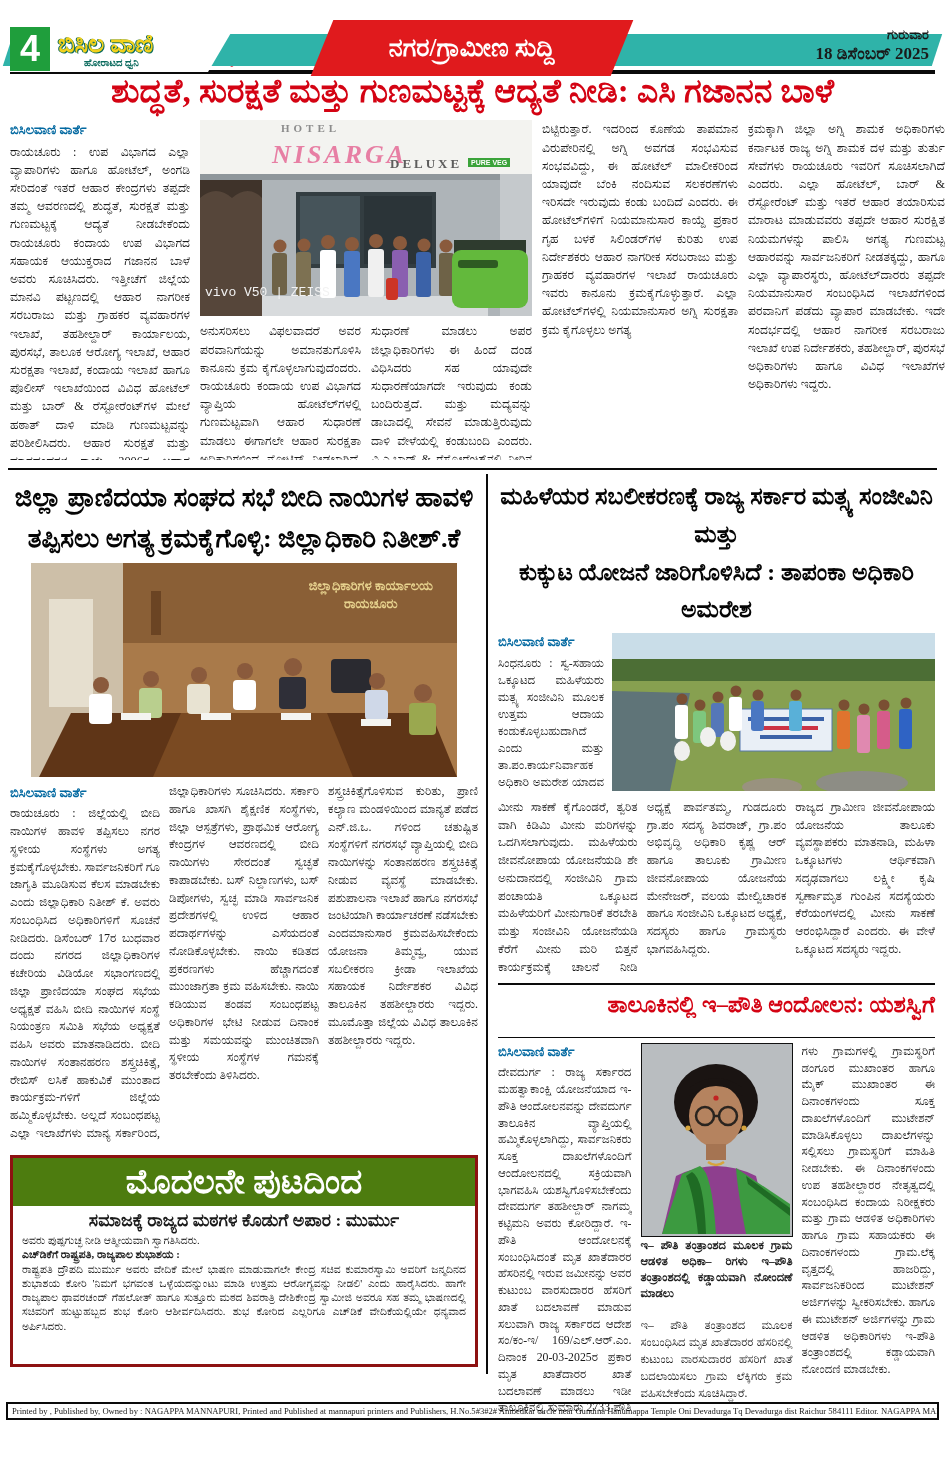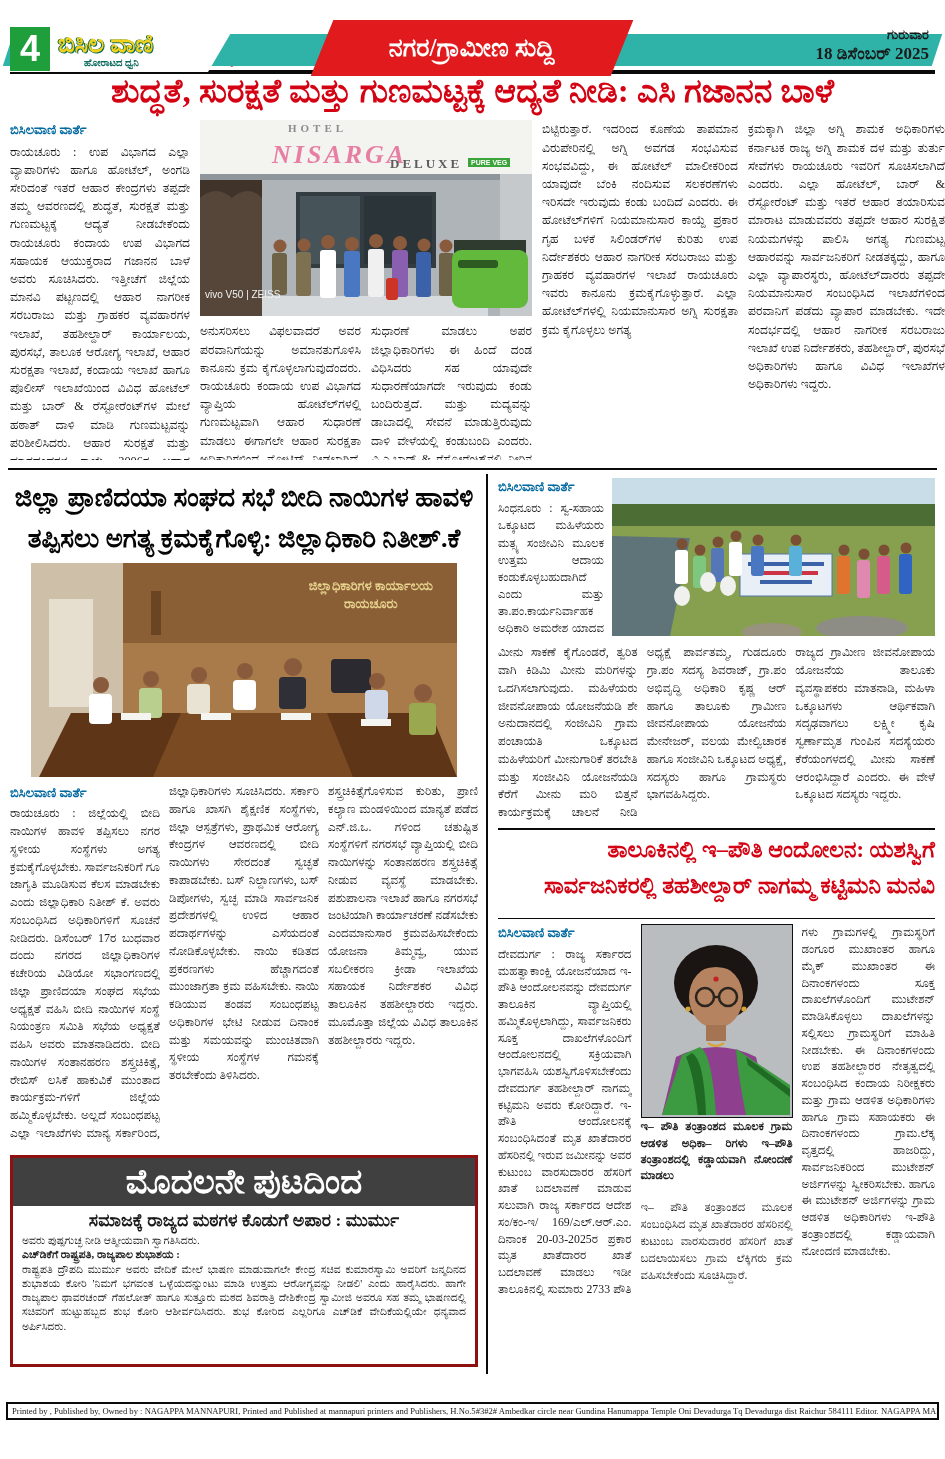--- a/index.html
+++ b/index.html
@@ -32,43 +32,43 @@
   .c1{width:180px;flex:none;}
   .mid{width:332px;flex:none;}
   .c4{width:196px;flex:none;}
   .c5{width:197px;flex:none;}
   .dateline{color:#0369a1;font-weight:bold;font-size:13px;margin-bottom:3px;}
   .under-photo{display:flex;gap:10px;margin-top:6px;height:138px;overflow:hidden;}
   .under-photo .ncol{width:161px;}
   
   .photo{position:relative;overflow:hidden;background:#9aa2a6;}
   .photo-hotel{width:332px;height:196px;}
-  .sign-hotel{position:absolute;left:88px;top:2px;color:#8c8c8c;font-size:11px;letter-spacing:4px;font-weight:bold;}
+  .sign-hotel{position:absolute;left:81px;top:2px;color:#8c8c8c;font-size:11px;letter-spacing:4px;font-weight:bold;}
   .sign-name{position:absolute;left:72px;top:20px;color:#e77fa4;font-size:26px;font-weight:bold;font-style:italic;letter-spacing:3px;}
   .sign-sub{position:absolute;left:190px;top:36px;color:#5c5c5c;font-size:13px;font-weight:bold;letter-spacing:3px;}
   .sign-tag{position:absolute;left:268px;top:38px;background:#3aa33a;color:#fff;font-size:7px;font-weight:bold;
             padding:1px 3px;font-family:"Liberation Sans",sans-serif;}
-  .watermark{position:absolute;left:5px;bottom:16px;color:#f2f2f2;font-size:10px;font-family:Liberation Sans, sans-serif;}
+  .watermark{position:absolute;left:5px;bottom:16px;color:#f2f2f2;font-size:13px;font-family:Liberation Mono, monospace;}
   .photo-meet{width:426px;height:214px;margin:4px auto 0;background:#a21caf;}
   .wall-text{position:absolute;right:24px;top:14px;text-align:center;color:#e7d28e;font-weight:bold;
              font-size:13px;line-height:1.4;}
   .photo-pond{width:323px;height:158px;background:#c9dde8;}
   .portrait{width:150px;height:192px;background:#b9bdc0;border:1px solid #111;}
   
   .rule-h{height:2px;background:#0a0a0a;margin:8px 8px 0;}
   .row2{display:flex;margin-top:4px;height:900px;}
   .art-left{width:486px;flex:none;padding:0 8px 0 10px;box-sizing:border-box;}
   .art-right{width:459px;flex:none;border-left:2px solid #0a0a0a;padding:0 10px 0 10px;box-sizing:border-box;}
   .h2black{text-align:center;font-weight:bold;font-size:26px;line-height:1.55;color:#050505;margin-top:4px;}
   .h2black-r{text-align:center;font-weight:bold;font-size:23.5px;line-height:1.6;color:#050505;margin-top:4px;}
   .cols3{display:flex;gap:9px;margin-top:6px;height:364px;overflow:hidden;}
   .cols3 .ncol{flex:1;font-size:12px;}
   
   .fpbox{margin-top:8px;border:3px solid var(--dark-red-border);height:206px;overflow:hidden;}
-  .fp-banner{background:#404040;height:48px;display:flex;align-items:center;justify-content:center;font-family:Liberation Serif, serif;}
+  .fp-banner{background:#4d7c0f;height:48px;display:flex;align-items:center;justify-content:center;font-family:Liberation Serif, serif;}
   .fp-banner span{color:#fff;font-weight:bold;font-size:34px;}
   .fp-subhead{text-align:center;font-weight:bold;font-size:17.5px;margin:4px 0 2px;}
   .fp-body{font-size:10.8px;line-height:1.32;text-align:justify;padding:0 9px 6px;}
   .fp-b{font-weight:bold;}
   
   .fish-top{display:flex;gap:8px;margin-top:4px;height:160px;overflow:hidden;}
   .intro-col{width:106px;flex:none;font-size:11.8px;line-height:1.45;text-align:justify;overflow:hidden;}
   .fish-cols{display:flex;gap:9px;margin-top:6px;height:178px;overflow:hidden;}
   .fish-cols .ncol{flex:1;font-size:12px;}
   
@@ -236,20 +236,24 @@
         <div class="fp-subhead">ಸಮಾಜಕ್ಕೆ ರಾಜ್ಯದ ಮಠಗಳ ಕೊಡುಗೆ ಅಪಾರ : ಮುರ್ಮು</div>
         <div class="fp-body">
           <div>ಅವರು ಪುಷ್ಪಗುಚ್ಛ ನೀಡಿ ಆತ್ಮೀಯವಾಗಿ ಸ್ವಾಗತಿಸಿದರು.</div>
           <div class="fp-b">ಎಚ್‌ಡಿಕೆಗೆ ರಾಷ್ಟ್ರಪತಿ, ರಾಜ್ಯಪಾಲ ಶುಭಾಶಯ :</div>
           <div>ರಾಷ್ಟ್ರಪತಿ ದ್ರೌಪದಿ ಮುರ್ಮು ಅವರು ವೇದಿಕೆ ಮೇಲೆ ಭಾಷಣ ಮಾಡುವಾಗಲೇ ಕೇಂದ್ರ ಸಚಿವ ಕುಮಾರಸ್ವಾಮಿ ಅವರಿಗೆ ಜನ್ಮದಿನದ ಶುಭಾಶಯ ಕೋರಿ 'ನಿಮಗೆ ಭಗವಂತ ಒಳ್ಳೆಯದನ್ನುಂಟು ಮಾಡಿ ಉತ್ತಮ ಆರೋಗ್ಯವನ್ನು ನೀಡಲಿ' ಎಂದು ಹಾರೈಸಿದರು. ಹಾಗೇ ರಾಜ್ಯಪಾಲ ಥಾವರಚಂದ್ ಗೆಹಲೋತ್ ಹಾಗೂ ಸುತ್ತೂರು ಮಠದ ಶಿವರಾತ್ರಿ ದೇಶಿಕೇಂದ್ರ ಸ್ವಾಮೀಜಿ ಅವರೂ ಸಹ ತಮ್ಮ ಭಾಷಣದಲ್ಲಿ ಸಚಿವರಿಗೆ ಹುಟ್ಟುಹಬ್ಬದ ಶುಭ ಕೋರಿ ಆಶೀರ್ವದಿಸಿದರು. ಶುಭ ಕೋರಿದ ಎಲ್ಲರಿಗೂ ಎಚ್‌ಡಿಕೆ ವೇದಿಕೆಯಲ್ಲಿಯೇ ಧನ್ಯವಾದ ಅರ್ಪಿಸಿದರು.</div>
         </div>
       </div>
     </div>
 
     <div class="art-right">
+      <div class="h2black-r">
+        <div>ಮಹಿಳೆಯರ ಸಬಲೀಕರಣಕ್ಕೆ ರಾಜ್ಯ ಸರ್ಕಾರ ಮತ್ಸ್ಯ ಸಂಜೀವಿನಿ ಮತ್ತು</div>
+        <div>ಕುಕ್ಕುಟ ಯೋಜನೆ ಜಾರಿಗೊಳಿಸಿದೆ : ತಾಪಂಕಾ ಅಧಿಕಾರಿ ಅಮರೇಶ</div>
+      </div>
 
       <div class="fish-top">
         <div class="intro-col">
           <div class="dateline">ಬಿಸಿಲವಾಣಿ ವಾರ್ತೆ</div>
           <span>ಸಿಂಧನೂರು : ಸ್ವ-ಸಹಾಯ ಒಕ್ಕೂಟದ ಮಹಿಳೆಯರು ಮತ್ಸ್ಯ ಸಂಜೀವಿನಿ ಮೂಲಕ ಉತ್ತಮ ಆದಾಯ ಕಂಡುಕೊಳ್ಳಬಹುದಾಗಿದೆ ಎಂದು ಮತ್ತು ತಾ.ಪಂ.ಕಾರ್ಯನಿರ್ವಾಹಕ ಅಧಿಕಾರಿ ಅಮರೇಶ ಯಾದವ ರವರು ಸೂಕ್ತ ನೀಡಿದರು. ತಾಲೂಕಿನ ಗುಡದೂರು ಗ್ರಾಮ ಪಂಚಾಯತಿಯ ಹಸಮಕಲ್</span>
         </div>
         <div class="photo photo-pond">
           <svg width="323" height="158" viewBox="0 0 323 158">
             <rect x="0" y="0" width="323" height="158" fill="#c9dde8"></rect>
             <rect x="0" y="26" width="323" height="26" fill="#4c6e35"></rect>
@@ -292,21 +296,20 @@
 
       <div class="fish-cols">
         <div class="ncol">ಮೀನು ಸಾಕಣೆ ಕೈಗೊಂಡರೆ, ತ್ವರಿತ ವಾಗಿ ಕಿಡಿಮಿ ಮೀನು ಮರಿಗಳನ್ನು ಒದಗಿಸಲಾಗುವುದು. ಮಹಿಳೆಯರು ಜೀವನೋಪಾಯ ಯೋಜನೆಯಡಿ ಶೇ ಅನುದಾನದಲ್ಲಿ ಸಂಜೀವಿನಿ ಗ್ರಾಮ ಪಂಚಾಯತಿ ಒಕ್ಕೂಟದ ಮಹಿಳೆಯರಿಗೆ ಮೀನುಗಾರಿಕೆ ತರಬೇತಿ ಮತ್ತು ಸಂಜೀವಿನಿ ಯೋಜನೆಯಡಿ ಕೆರೆಗೆ ಮೀನು ಮರಿ ಬಿತ್ತನೆ ಕಾರ್ಯಕ್ರಮಕ್ಕೆ ಚಾಲನೆ ನೀಡಿ ಮಾತನಾಡಿದರು.</div>
         <div class="ncol">ಅಧ್ಯಕ್ಷೆ ಪಾರ್ವತಮ್ಮ, ಗುಡದೂರು ಗ್ರಾ.ಪಂ ಸದಸ್ಯ ಶಿವರಾಜ್, ಗ್ರಾ.ಪಂ ಅಭಿವೃದ್ಧಿ ಅಧಿಕಾರಿ ಕೃಷ್ಣ ಆರ್ ಹಾಗೂ ತಾಲೂಕು ಗ್ರಾಮೀಣ ಜೀವನೋಪಾಯ ಯೋಜನೆಯ ಮೇನೇಜರ್, ವಲಯ ಮೇಲ್ವಿಚಾರಕ ಹಾಗೂ ಸಂಜೀವಿನಿ ಒಕ್ಕೂಟದ ಅಧ್ಯಕ್ಷೆ, ಸದಸ್ಯರು ಹಾಗೂ ಗ್ರಾಮಸ್ಥರು ಭಾಗವಹಿಸಿದ್ದರು.</div>
         <div class="ncol">ರಾಜ್ಯದ ಗ್ರಾಮೀಣ ಜೀವನೋಪಾಯ ಯೋಜನೆಯ ತಾಲೂಕು ವ್ಯವಸ್ಥಾಪಕರು ಮಾತನಾಡಿ, ಮಹಿಳಾ ಒಕ್ಕೂಟಗಳು ಆರ್ಥಿಕವಾಗಿ ಸದೃಢವಾಗಲು ಲಕ್ಷ್ಮೀ ಕೃಷಿ ಸ್ವರ್ಣಾಮೃತ ಗುಂಪಿನ ಸದಸ್ಯೆಯರು ಕೆರೆಯಂಗಳದಲ್ಲಿ ಮೀನು ಸಾಕಣೆ ಆರಂಭಿಸಿದ್ದಾರೆ ಎಂದರು. ಈ ವೇಳೆ ಒಕ್ಕೂಟದ ಸದಸ್ಯರು ಇದ್ದರು.</div>
       </div>
 
       <div class="epauti">
         <div class="h3red">
           <div>ತಾಲೂಕಿನಲ್ಲಿ ಇ–ಪೌತಿ ಆಂದೋಲನ: ಯಶಸ್ವಿಗೆ</div>
-          <div>ಸಾರ್ವಜನಿಕರಲ್ಲಿ ತಹಶೀಲ್ದಾರ್ ನಾಗಮ್ಮ ಕಟ್ಟಿಮನಿ ಮನವಿ</div>
         </div>
         <div class="ep-body">
           <div class="ep-c">
             <div class="dateline">ಬಿಸಿಲವಾಣಿ ವಾರ್ತೆ</div>
             <span>ದೇವದುರ್ಗ : ರಾಜ್ಯ ಸರ್ಕಾರದ ಮಹತ್ವಾಕಾಂಕ್ಷಿ ಯೋಜನೆಯಾದ ಇ-ಪೌತಿ ಆಂದೋಲನವನ್ನು ದೇವದುರ್ಗ ತಾಲೂಕಿನ ವ್ಯಾಪ್ತಿಯಲ್ಲಿ ಹಮ್ಮಿಕೊಳ್ಳಲಾಗಿದ್ದು, ಸಾರ್ವಜನಿಕರು ಸೂಕ್ತ ದಾಖಲೆಗಳೊಂದಿಗೆ ಆಂದೋಲನದಲ್ಲಿ ಸಕ್ರಿಯವಾಗಿ ಭಾಗವಹಿಸಿ ಯಶಸ್ವಿಗೊಳಿಸಬೇಕೆಂದು ದೇವದುರ್ಗ ತಹಶೀಲ್ದಾರ್ ನಾಗಮ್ಮ ಕಟ್ಟಿಮನಿ ಅವರು ಕೋರಿದ್ದಾರೆ. ಇ-ಪೌತಿ ಆಂದೋಲನಕ್ಕೆ ಸಂಬಂಧಿಸಿದಂತೆ ಮೃತ ಖಾತೆದಾರರ ಹೆಸರಿನಲ್ಲಿ ಇರುವ ಜಮೀನನ್ನು ಅವರ ಕುಟುಂಬ ವಾರಸುದಾರರ ಹೆಸರಿಗೆ ಖಾತೆ ಬದಲಾವಣೆ ಮಾಡುವ ಸಲುವಾಗಿ ರಾಜ್ಯ ಸರ್ಕಾರದ ಆದೇಶ ಸಂ/ಕಂ-ಇ/ 169/ಎಲ್.ಆರ್.ಎಂ. ದಿನಾಂಕ 20-03-2025ರ ಪ್ರಕಾರ ಮೃತ ಖಾತೆದಾರರ ಖಾತೆ ಬದಲಾವಣೆ ಮಾಡಲು ಇಡೀ ತಾಲೂಕಿನಲ್ಲಿ ಸುಮಾರು 2733 ಪೌತಿ ಪ್ರಕರಣಗಳಲ್ಲಿ ಪಟ್ಟಿಮಾಡಿ ದಾಖಲೆಗಳನ್ನು ಮರಣ ಹೊಂದಿದ, ಆ ಜಮೀನುಗಳನ್ನು ಅವರ ಕುಟುಂಬದ ಸದಸ್ಯರಿಗೆ ಇರುವ ಜಮೀನುಗಳನ್ನು</span>
           </div>
           <div class="ep-mid">
             <div class="portrait">
               <svg width="148" height="190" viewBox="0 0 148 190">
                 <rect x="0" y="0" width="148" height="190" fill="#b9bdc0"></rect>

